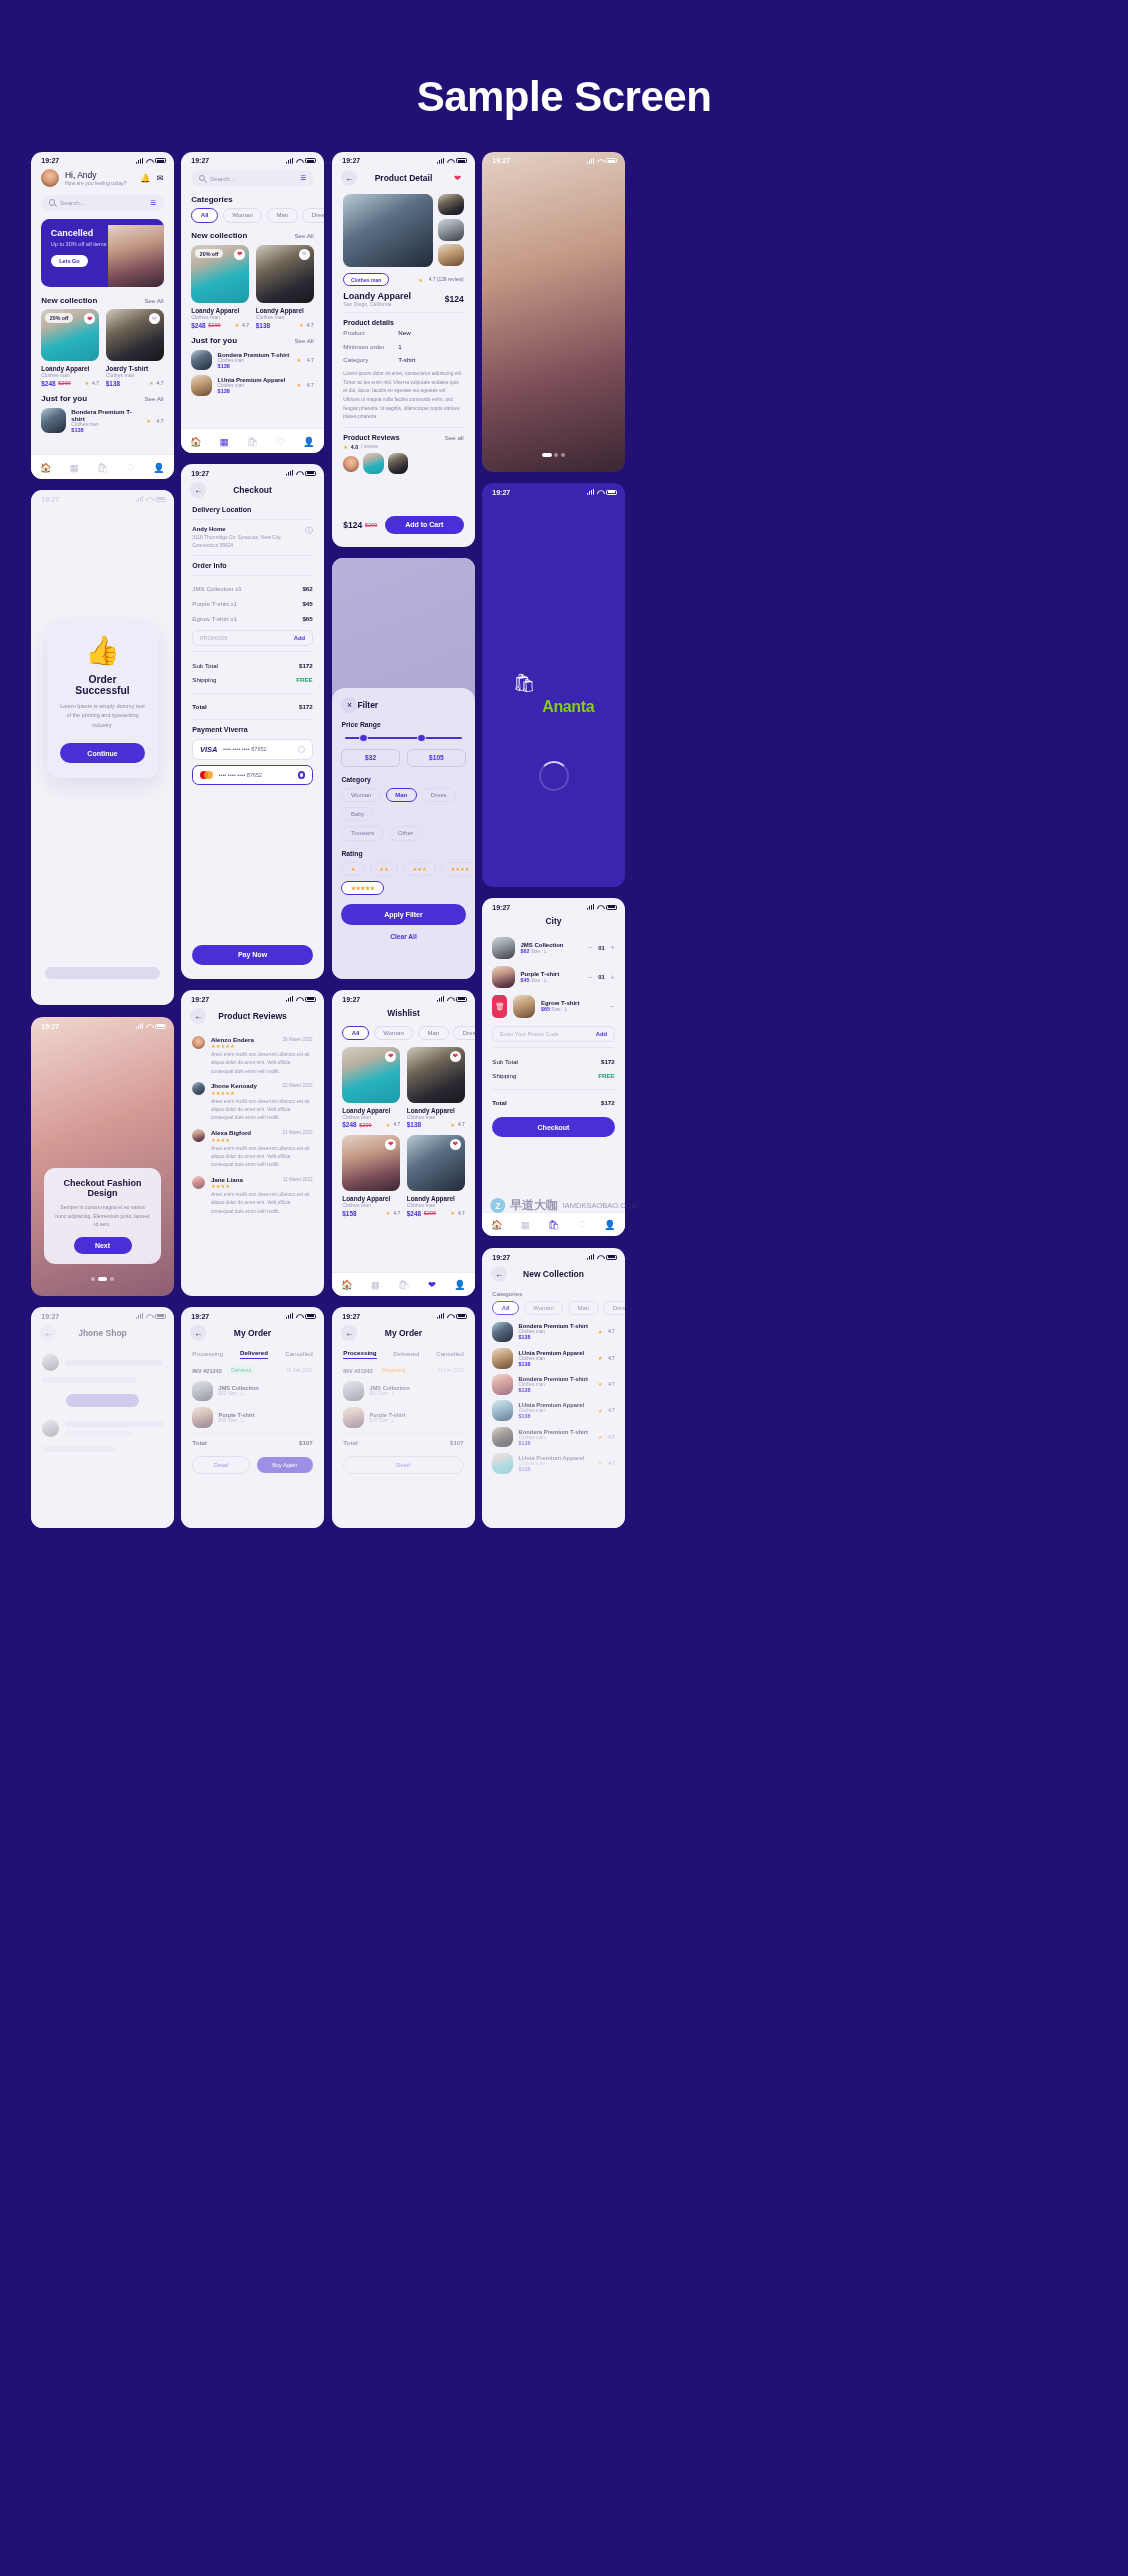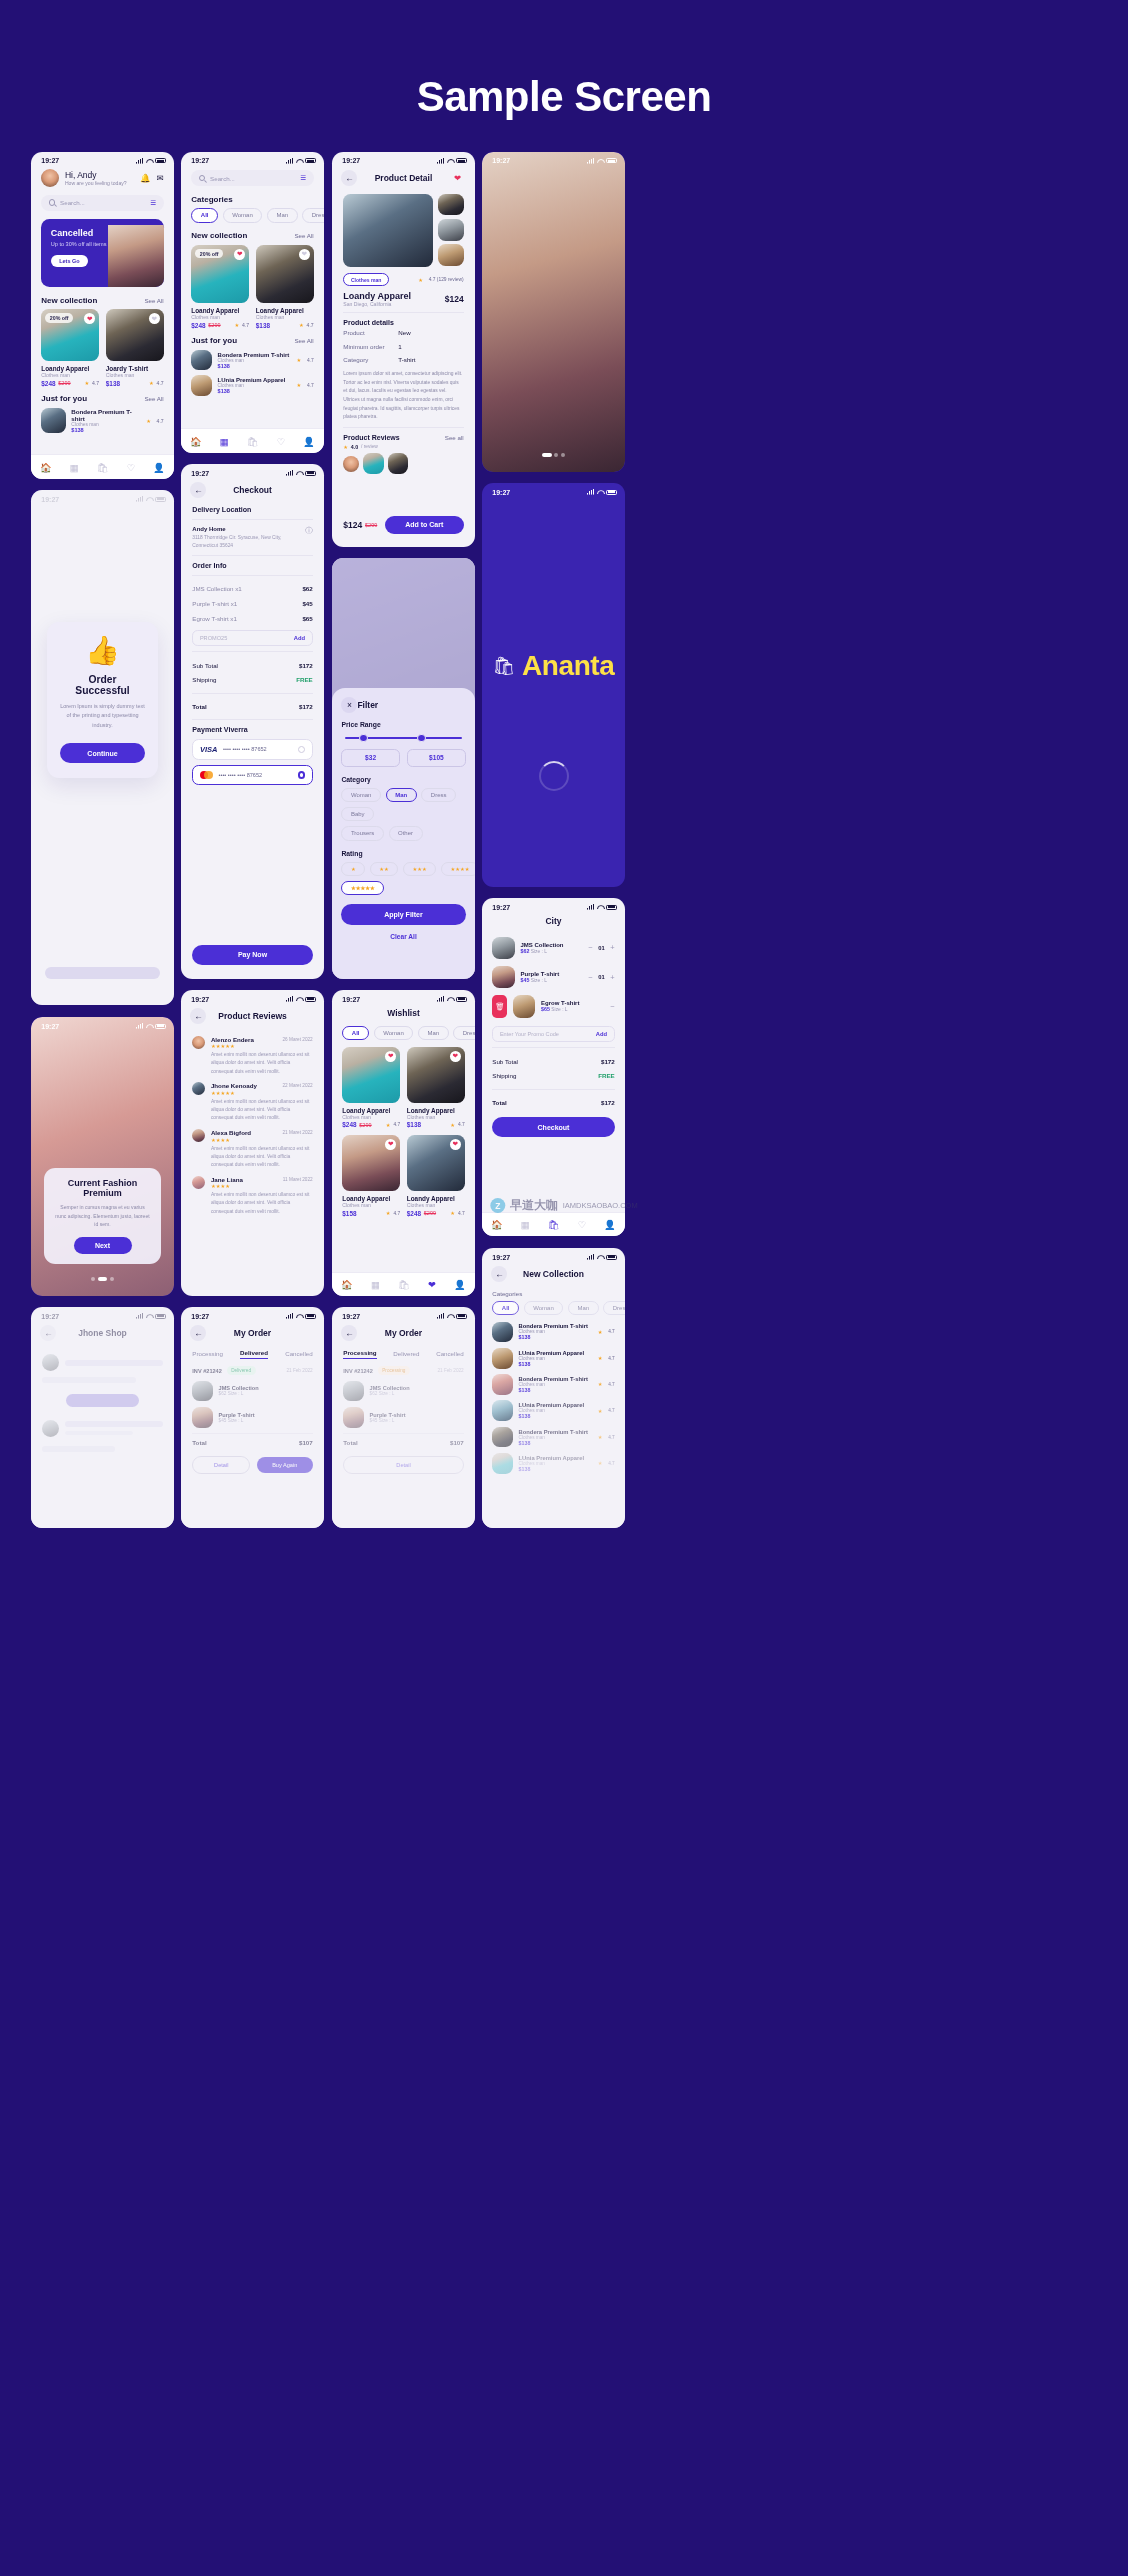--- a/index.html
+++ b/index.html
@@ -280,21 +280,21 @@
     <div class="ph ph-pink" style="position:absolute;inset:0;border-radius:11.3px;"></div>
     <div class="statusbar" style="position:relative;color:#fff;">
       <span>19:27</span>
       <span class="sb-icons">
           <i class="ic-sig"></i>
           <i class="ic-wifi"></i>
           <i class="ic-bat"></i>
         </span>
     </div>
     <div style="position:absolute;left:13px;right:13px;bottom:32px;background:rgba(243,241,252,.92);border-radius:11.3px;padding:10.3px 11.3px;text-align:center;">
-      <div style="font-size:9px;font-weight:bold;">Current Fashion Premium</div>
+      <div style="font-size:9px;font-weight:bold;">Checkout Fashion Design</div>
       <div style="font-size:5.1px;color:#8c89a8;line-height:1.7;margin-top:4.7px;">Semper in cursus magna et eu varius nunc adipiscing. Elementum justo, laoreet id sem.</div>
       <div class="btn-primary" style="margin-top:8.5px;padding:4.7px 0;width:58px;margin-left:auto;margin-right:auto;">Next</div>
     </div>
     <div class="dots" style="position:absolute;left:0;right:0;bottom:15px;">
       <i></i>
         <i class="on"></i>
         <i></i>
     </div>
   </div>
 
@@ -916,21 +916,21 @@
     <div class="statusbar" style="color:#fff;">
       <span>19:27</span>
       <span class="sb-icons">
           <i class="ic-sig"></i>
           <i class="ic-wifi"></i>
           <i class="ic-bat"></i>
         </span>
     </div>
     <div class="row" style="justify-content:center;gap:6.6px;margin-top:153px;">
       <span style="font-size:18px;color:#fff;">🛍</span>
-      <span style="font-size:28px;font-weight:bold;color:#fde047;letter-spacing:-0.4px;">Ananta</span>
+      <span style="font-size:16px;font-weight:bold;color:#84cc16;letter-spacing:-0.4px;margin-top:48px;">Ananta</span>
     </div>
     <div style="position:absolute;left:50%;top:278px;transform:translateX(-50%);width:30px;height:30px;border-radius:50%;border:2.8px solid rgba(255,255,255,.18);border-top-color:rgba(255,255,255,.8);"></div>
   </div>
 
   <div class="phone" style="left:482px;top:749px;width:143px;height:338px;">
     <div class="statusbar">
       <span>19:27</span>
       <span class="sb-icons">
           <i class="ic-sig"></i>
           <i class="ic-wifi"></i>

